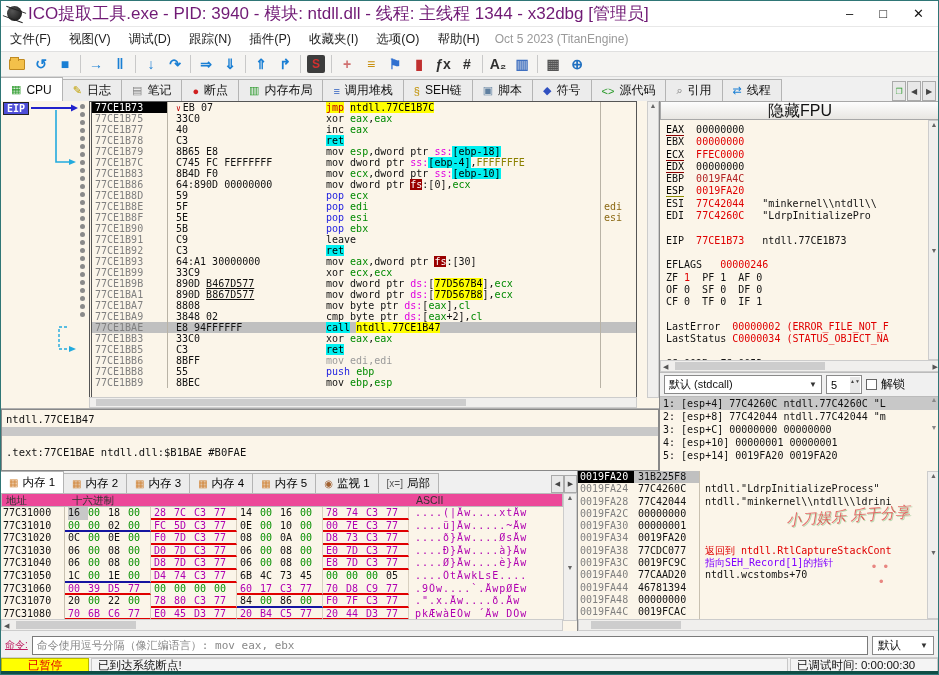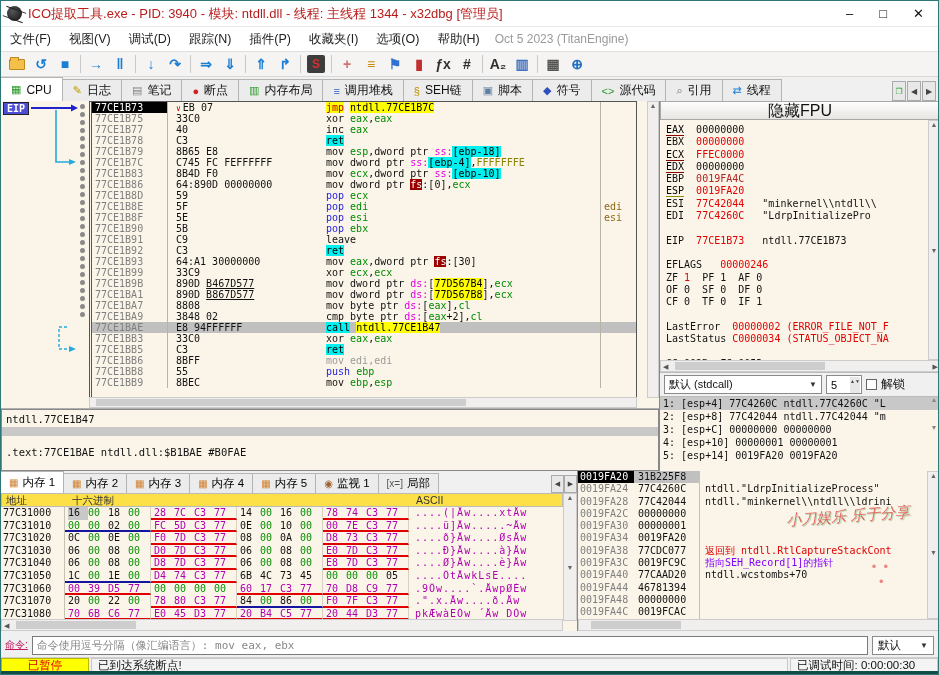--- a/index.html
+++ b/index.html
@@ -3,21 +3,21 @@
 <meta charset="utf-8">
 <style>
   * { box-sizing: border-box; margin:0; padding:0; }
   html,body { width:939px; height:675px; background:#9aa5a5; font-family:"Liberation Sans",sans-serif; }
   .window { position:relative; width:939px; height:675px; background:#f0f0f0; border:1px solid #2f7676; overflow:hidden; }
 
   
   .titlebar { position:absolute; left:0; top:0; width:100%; height:26px; background:#ffffff; display:flex; align-items:center; padding:0 6px; border-bottom:1px solid #e8e8e8;}
   .app-icon { width:15px; height:15px; margin-right:6px; border-radius:50%; background:radial-gradient(circle at 35% 35%, #555, #111); position:relative; flex:none;}
   .app-icon::before { content:""; position:absolute; left:-3px; top:3px; width:21px; height:9px; border-top:1px solid #222; border-bottom:1px solid #222; transform:rotate(20deg);}
-  .title-text { font-size:13px; color:#b91c1c; white-space:nowrap; }
+  .title-text { font-size:17px; color:#701a75; white-space:nowrap; }
   .winbtns { margin-left:auto; display:flex; gap:26px; padding-right:8px; font-size:13px; color:#111;}
   .winbtn { cursor:default; }
 
   
   .menubar { position:absolute; left:0; top:26px; width:100%; height:24px; background:#ffffff; display:flex; align-items:center; padding-left:0; font-size:12.5px; color:#222; }
   .menu-item { padding:2px 9px; }
   .menu-build { color:#9a9a9a; margin-left:6px; font-size:12px; }
 
   
   .toolbar { position:absolute; left:0; top:50px; width:100%; height:26px; background:#f5f4f2; border-top:1px solid #e0e0e0; border-bottom:1px solid #d8d8d8; display:flex; align-items:center; padding-left:4px; }
@@ -97,21 +97,21 @@
   .args-vscroll { position:absolute; right:0; top:295px; width:12px; height:75px; font-size:7px; color:#888; text-align:center; }
 
   
   .dumparea { position:absolute; left:0; top:470px; width:576px; height:160px; background:#fbf5e9; }
   .dumptabs { position:absolute; left:0; top:0; width:576px; height:22px; background:#f0f0f0; display:flex; align-items:flex-end; }
   .dtab { height:20px; display:flex; align-items:center; gap:4px; padding:0 8px; font-size:11.5px; border:1px solid #b4b4b4; border-bottom:none; background:#ececec; margin-left:-1px; white-space:nowrap;}
   .dtab.active { background:#ffffff; height:22px; }
   .dtab-ico { font-size:10px; }
   .dtab-nav { margin-left:auto; display:flex; }
   .dtab-nav .nb { width:13px; height:18px; border:1px solid #aaa; background:#e8e8e8; font-size:7px; display:flex;align-items:center;justify-content:center; color:#444;}
-  .dumphead { position:absolute; left:0; top:22px; width:562px; height:14px; background:#fde047; border:1px solid #bbb; font-size:10.5px; color:#333; }
+  .dumphead { position:absolute; left:0; top:22px; width:562px; height:14px; background:#ec4899; border:1px solid #bbb; font-size:10.5px; color:#333; }
   .dumphead span { position:absolute; top:0; line-height:13px;}
   .dumprows { position:absolute; left:0; top:36px; width:562px; height:114px; overflow:hidden; font-family:"DejaVu Sans Mono",monospace; font-size:10px; }
   .duro { display:flex; height:12.6px; line-height:12.6px; }
   .du-a { width:64px; padding-left:2px; color:#111; flex:none; border-right:1px solid #c8c0b0;}
   .du-g { width:86px; flex:none; border-right:1px solid #d8d0c0; padding-left:3px; display:flex;}
   .du-b { width:20px; text-align:left; }
   .du-b.z { color:#089000; }
   .du-b.nz { color:#111; }
   .du-b.ptr { color:#b000b0; }
   .gu-r { border-bottom:2px solid #e00000; }

